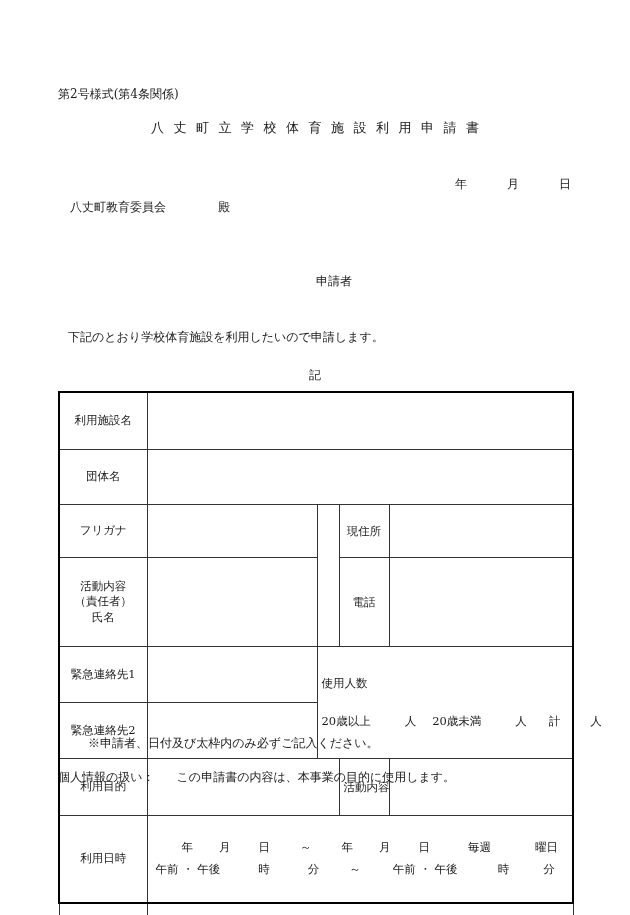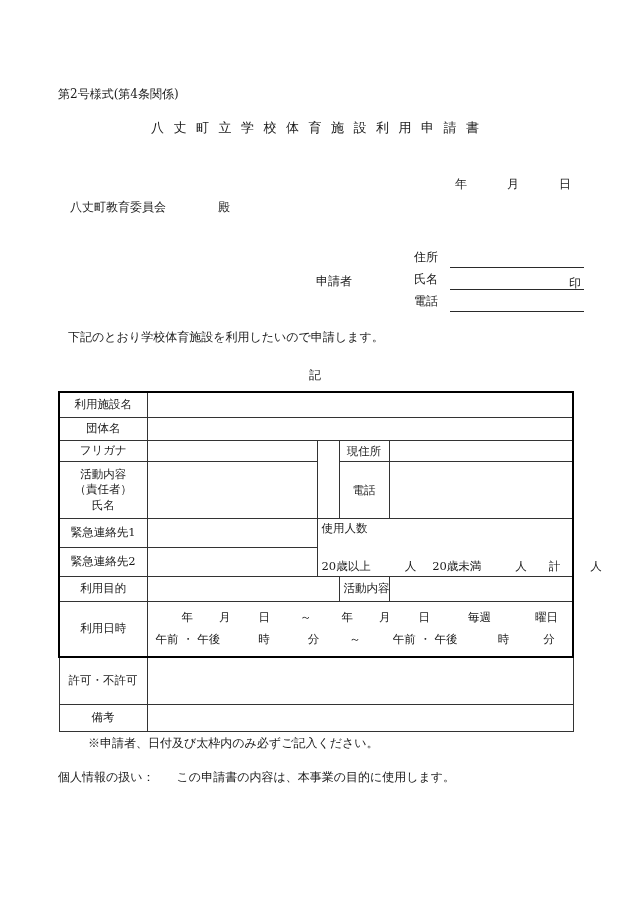--- a/index.html
+++ b/index.html
@@ -128,21 +128,21 @@
     position: absolute;
     left: 58px;
     top: 391px;
     width: 514px;
     border-collapse: collapse;
     table-layout: fixed;
     font-size: 11.5px;
   }
   .tbl td {
     border: 1px solid #333333;
-    padding: 0 4px;
+    padding: 16px 4px;
     vertical-align: middle;
     background: #ffffff;
   }
   .lab-cell {
     text-align: center;
     white-space: nowrap;
     line-height: 1.35;
   }
   .mid-lab {
     text-align: center;
@@ -222,35 +222,20 @@
   <div class="form-no">第2号様式(第4条関係)</div>
 
   <div class="doc-title">八丈町立学校体育施設利用申請書</div>
 
   <div class="date-line"><span>年</span><span class="gap"></span><span>月</span><span class="gap"></span><span>日</span></div>
 
   <div class="addressee"><span>八丈町教育委員会</span><span class="sp"></span><span>殿</span></div>
 
   <div class="applicant-label">申請者</div>
 
-  <div class="applicant-rows">
-    <div class="ap-row">
-      <span class="lab">住所</span>
-      <span class="rule"></span>
-    </div>
-    <div class="ap-row">
-      <span class="lab">氏名</span>
-      <span class="rule"></span>
-      <span class="seal">印</span>
-    </div>
-    <div class="ap-row">
-      <span class="lab">電話</span>
-      <span class="rule"></span>
-    </div>
-  </div>
 
   <div class="statement">下記のとおり学校体育施設を利用したいので申請します。</div>
   <div class="ki-mark">記</div>
 
   <table class="tbl">
     <colgroup>
       <col style="width:88px">
       <col style="width:170px">
       <col style="width:22px">
       <col style="width:50px">

